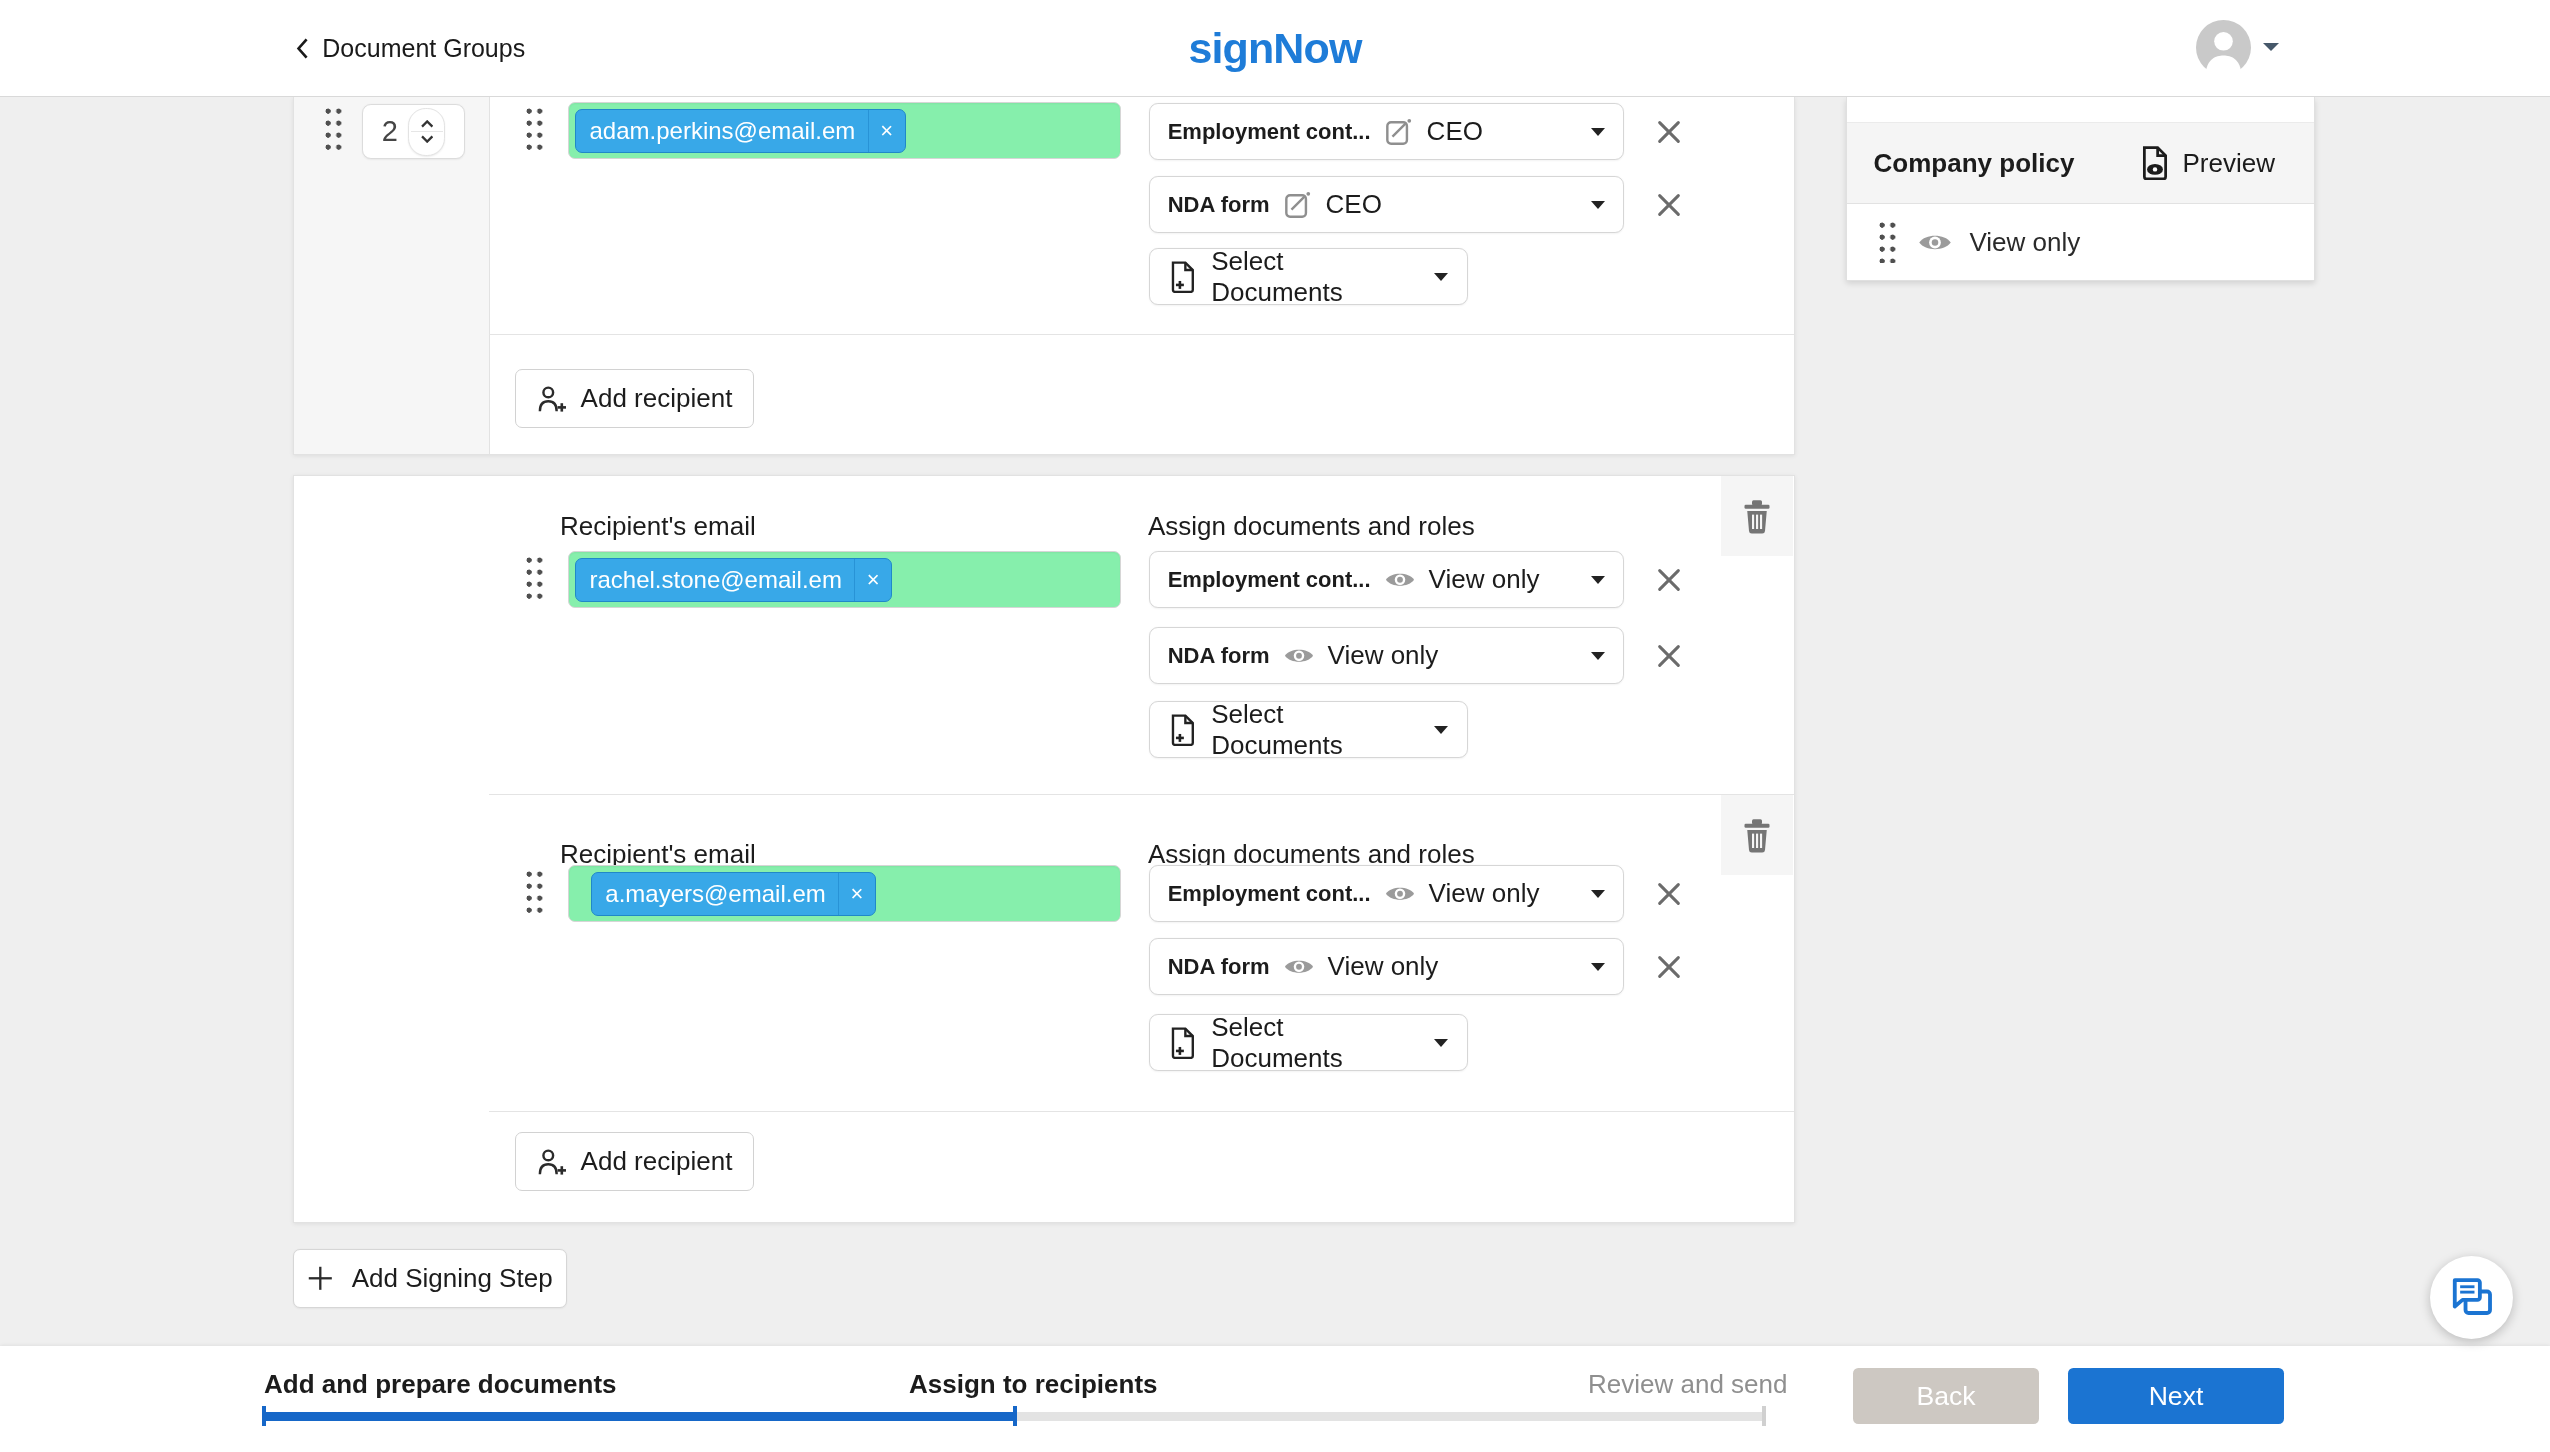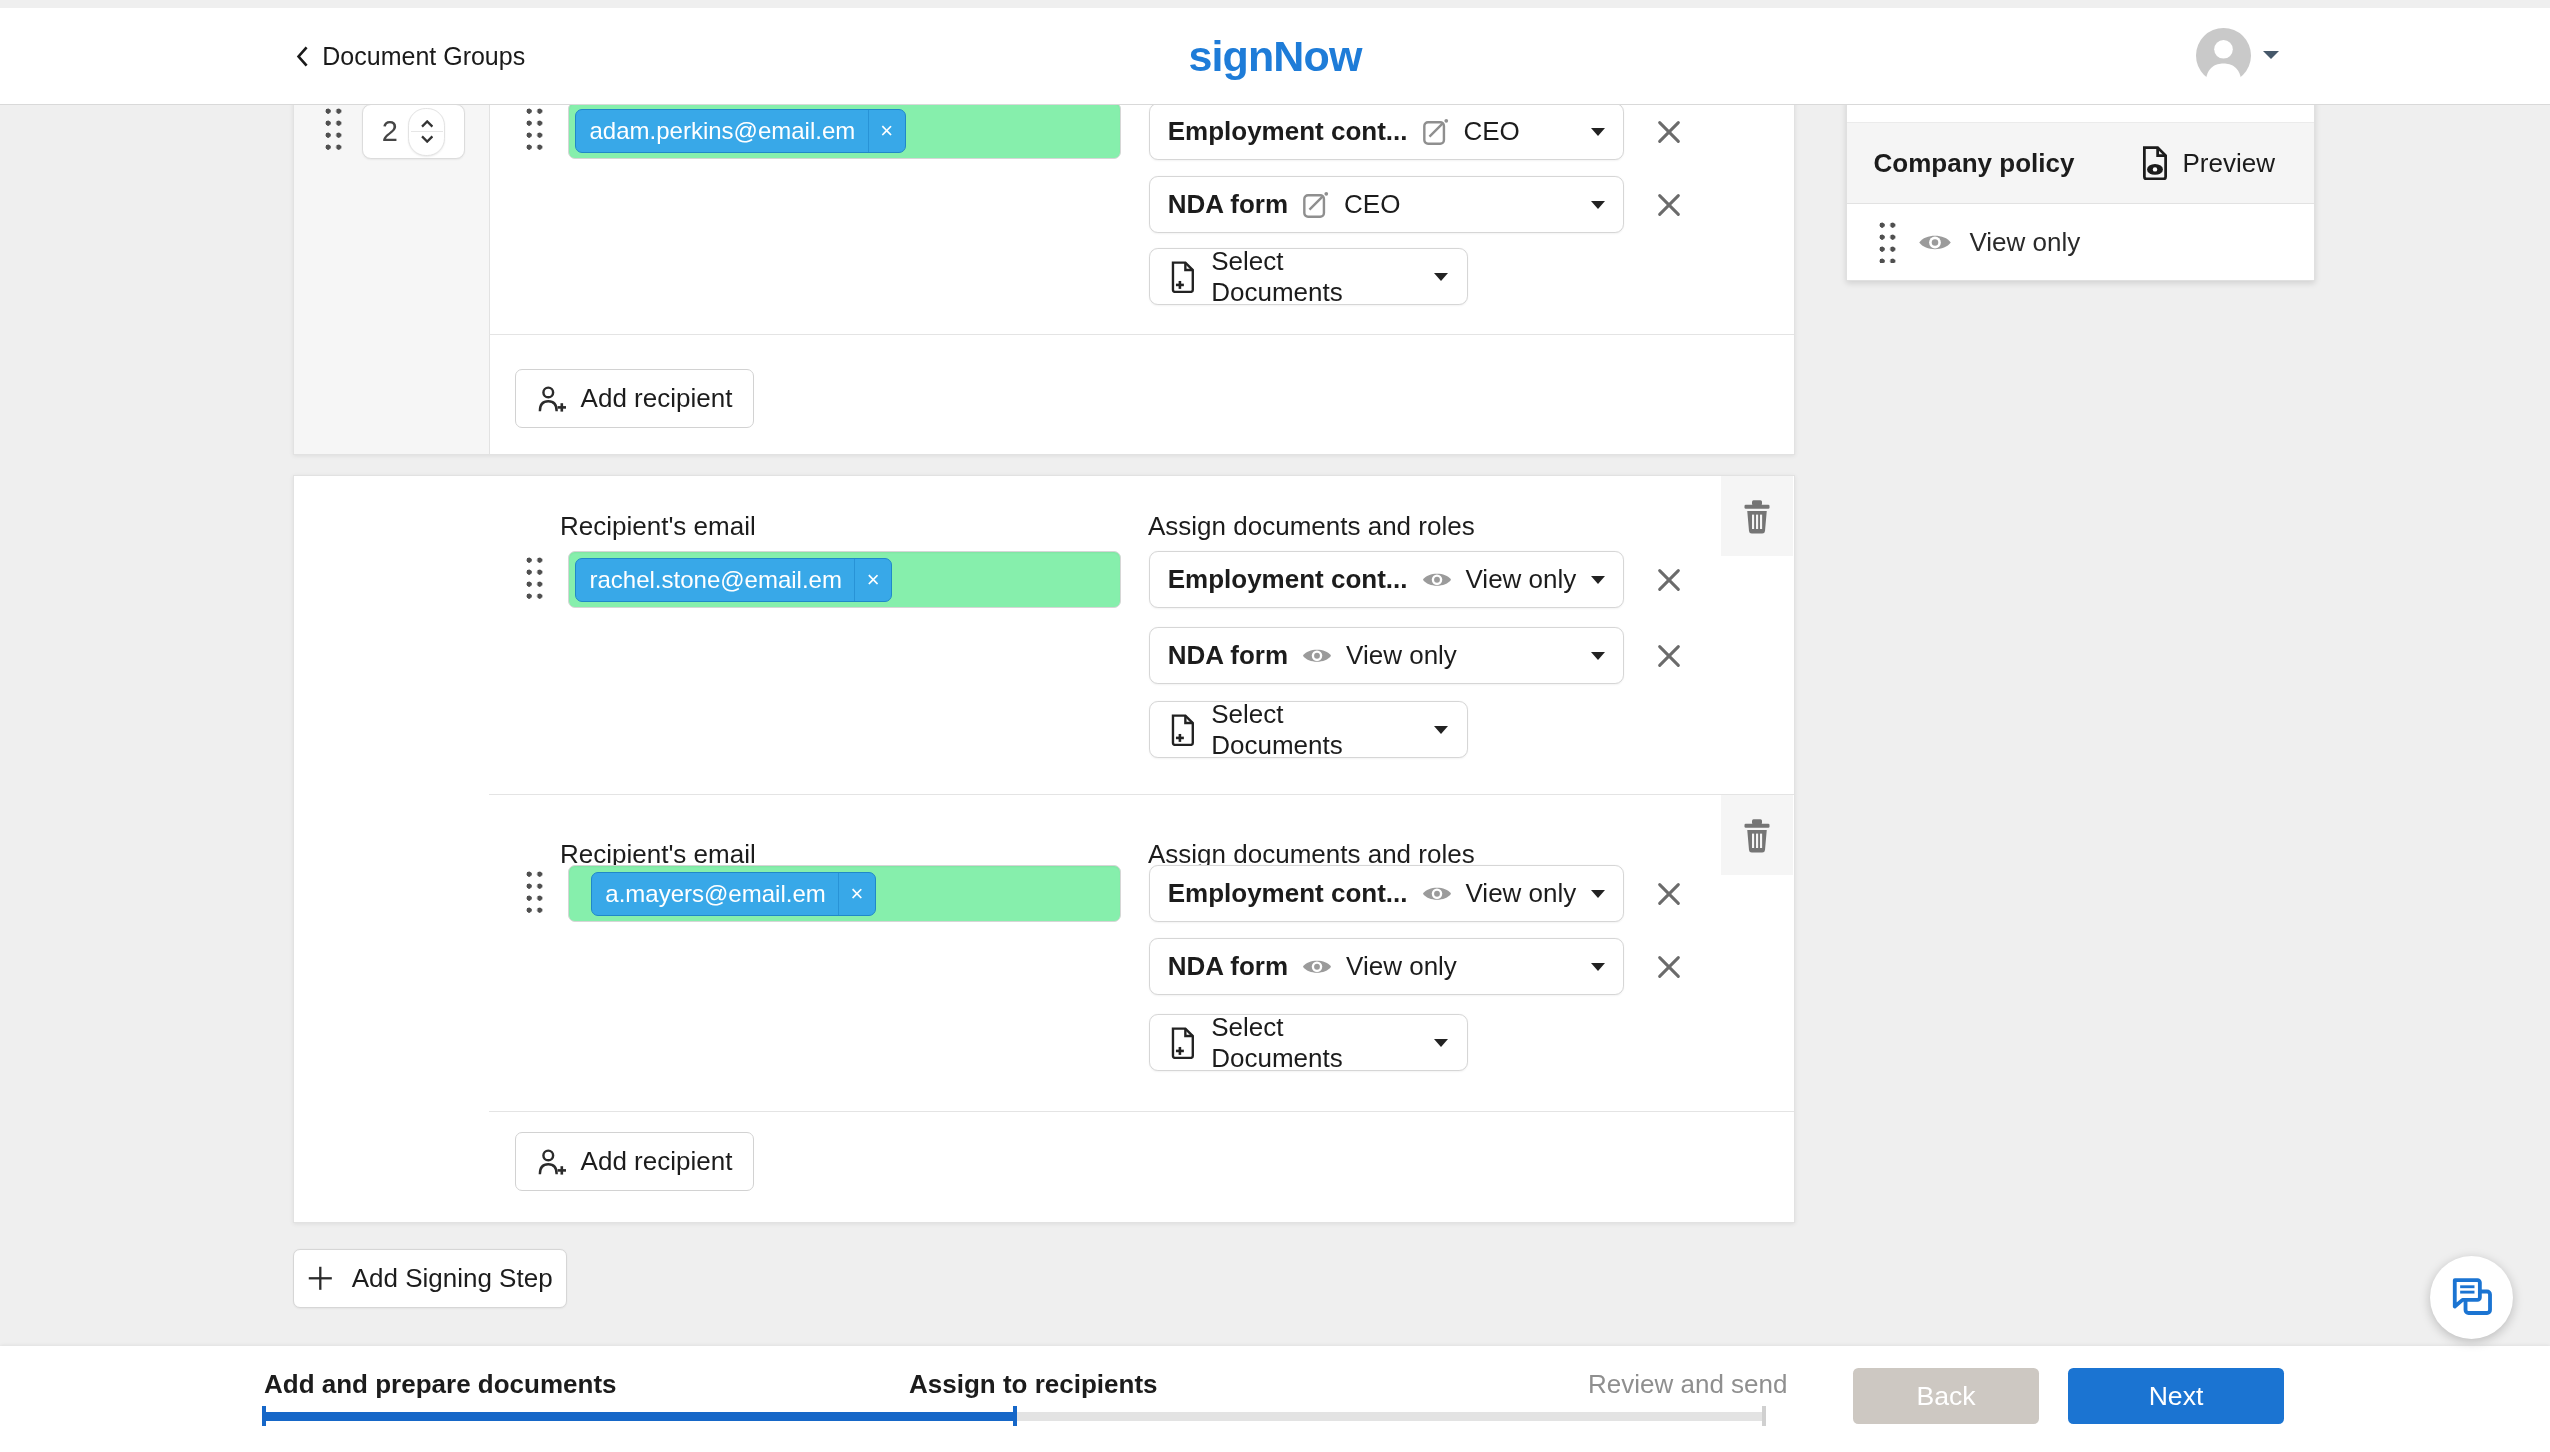--- a/index.html
+++ b/index.html
@@ -1,20 +1,20 @@
 <!DOCTYPE html>
 <html style="font-size:14px"><head>
 <meta charset="utf-8">
 <style>
   html,body{margin:0;padding:0;background:#efefef;font-family:"Liberation Sans",sans-serif;}
   #app{position:relative;width:2550px;height:1452px;overflow:hidden;background:#efefef;}
   .abs{position:absolute;}
 
   
-  .header{position:absolute;top:0;left:0;width:2550px;height:96px;background:#fff;border-bottom:1.8px solid #d9d9d9;z-index:20;margin-top:8px;}
+  .header{position:absolute;top:0;left:0;width:2550px;height:96px;background:#fff;border-bottom:1.8px solid #d9d9d9;z-index:20;}
   .back-link{position:absolute;left:295px;top:0;height:96px;display:flex;align-items:center;gap:13.3px;font-size:25px;color:#1a1a1a;cursor:pointer;}
   .logo{position:absolute;left:50%;transform:translateX(-50%);top:0;height:96px;display:flex;align-items:center;font-size:43px;font-weight:bold;letter-spacing:-0.9px;color:#1e7cd8;}
   .avatar-wrap{position:absolute;left:2196px;top:19.5px;display:flex;align-items:center;gap:12.4px;cursor:pointer;}
   .caret-dn{width:0;height:0;border-left:8px solid transparent;border-right:8px solid transparent;border-top:8.9px solid #46586a;}
 
   
   .card{position:absolute;background:#fff;border:0.9px solid #e2e2e2;box-shadow:0 0.9px 4.4px rgba(0,0,0,.08);}
   .card2{left:293px;top:97px;width:1500px;height:357px;border-top:none;}
   .card3{left:293px;top:475px;width:1500px;height:746px;}
   .step-col{position:absolute;left:0;top:0;bottom:0;width:195px;background:#f6f6f6;border-right:0.9px solid #e2e2e2;}
@@ -30,21 +30,21 @@
 
   .lbl{position:absolute;font-size:26px;font-weight:normal;color:#1c1c1c;}
   .step-lbl{position:absolute;left:68px;width:101px;text-align:center;font-size:26px;font-weight:bold;color:#1c1c1c;}
 
   .email-input{position:absolute;left:274px;width:553px;height:57px;background:#86efac;border:0.9px solid #d6d6d6;border-radius:7px;box-shadow:inset 0 0.9px 1.8px rgba(0,0,0,.05);display:flex;align-items:center;padding-left:6.2px;box-sizing:border-box;cursor:text;}
   .tag{display:inline-flex;align-items:center;height:44px;background:#38a8e8;border:1.8px solid #2088c8;border-radius:7px;color:#fff;font-size:24px;box-sizing:border-box;}
   .tag .txt{padding:0 12.4px 0 13.3px;}
   .tag .x{display:flex;align-items:center;justify-content:center;align-self:stretch;border-left:0.9px solid #2893d6;padding:0 11.5px;font-size:22px;cursor:pointer;}
 
   .doc-row{position:absolute;left:855px;width:475px;height:57px;background:#fff;border:0.9px solid #d6d6d6;border-radius:8.9px;box-shadow:0 0.9px 1.8px rgba(0,0,0,.05);display:flex;align-items:center;gap:14px;padding:0 17.7px;box-sizing:border-box;cursor:pointer;}
-  .doc-name{font-size:26px;font-weight:bold;color:#1c1c1c;white-space:nowrap;}
+  .doc-name{font-size:22px;font-weight:bold;color:#1c1c1c;white-space:nowrap;}
   .doc-role{font-size:26px;color:#1c1c1c;white-space:nowrap;}
   .tri{width:0;height:0;border-left:7px solid transparent;border-right:7px solid transparent;border-top:8.9px solid #222;margin-left:auto;}
   .tri.near{margin-left:1.8px;}
 
   .x-btn{position:absolute;left:1360px;width:30px;height:30px;display:flex;align-items:center;justify-content:center;cursor:pointer;}
 
   .select-docs{position:absolute;left:855px;width:319px;height:57px;background:#fff;border:0.9px solid #d6d6d6;border-radius:8.9px;box-shadow:0 0.9px 1.8px rgba(0,0,0,.05);display:flex;align-items:center;gap:16px;padding:0 19.5px;box-sizing:border-box;font-size:26px;color:#1c1c1c;cursor:pointer;}
 
   .add-recipient{position:absolute;left:221px;width:237px;height:57px;background:#fff;border:0.9px solid #d2d2d2;border-radius:7px;display:flex;align-items:center;justify-content:center;gap:14px;font-size:26px;color:#1c1c1c;cursor:pointer;}
 

